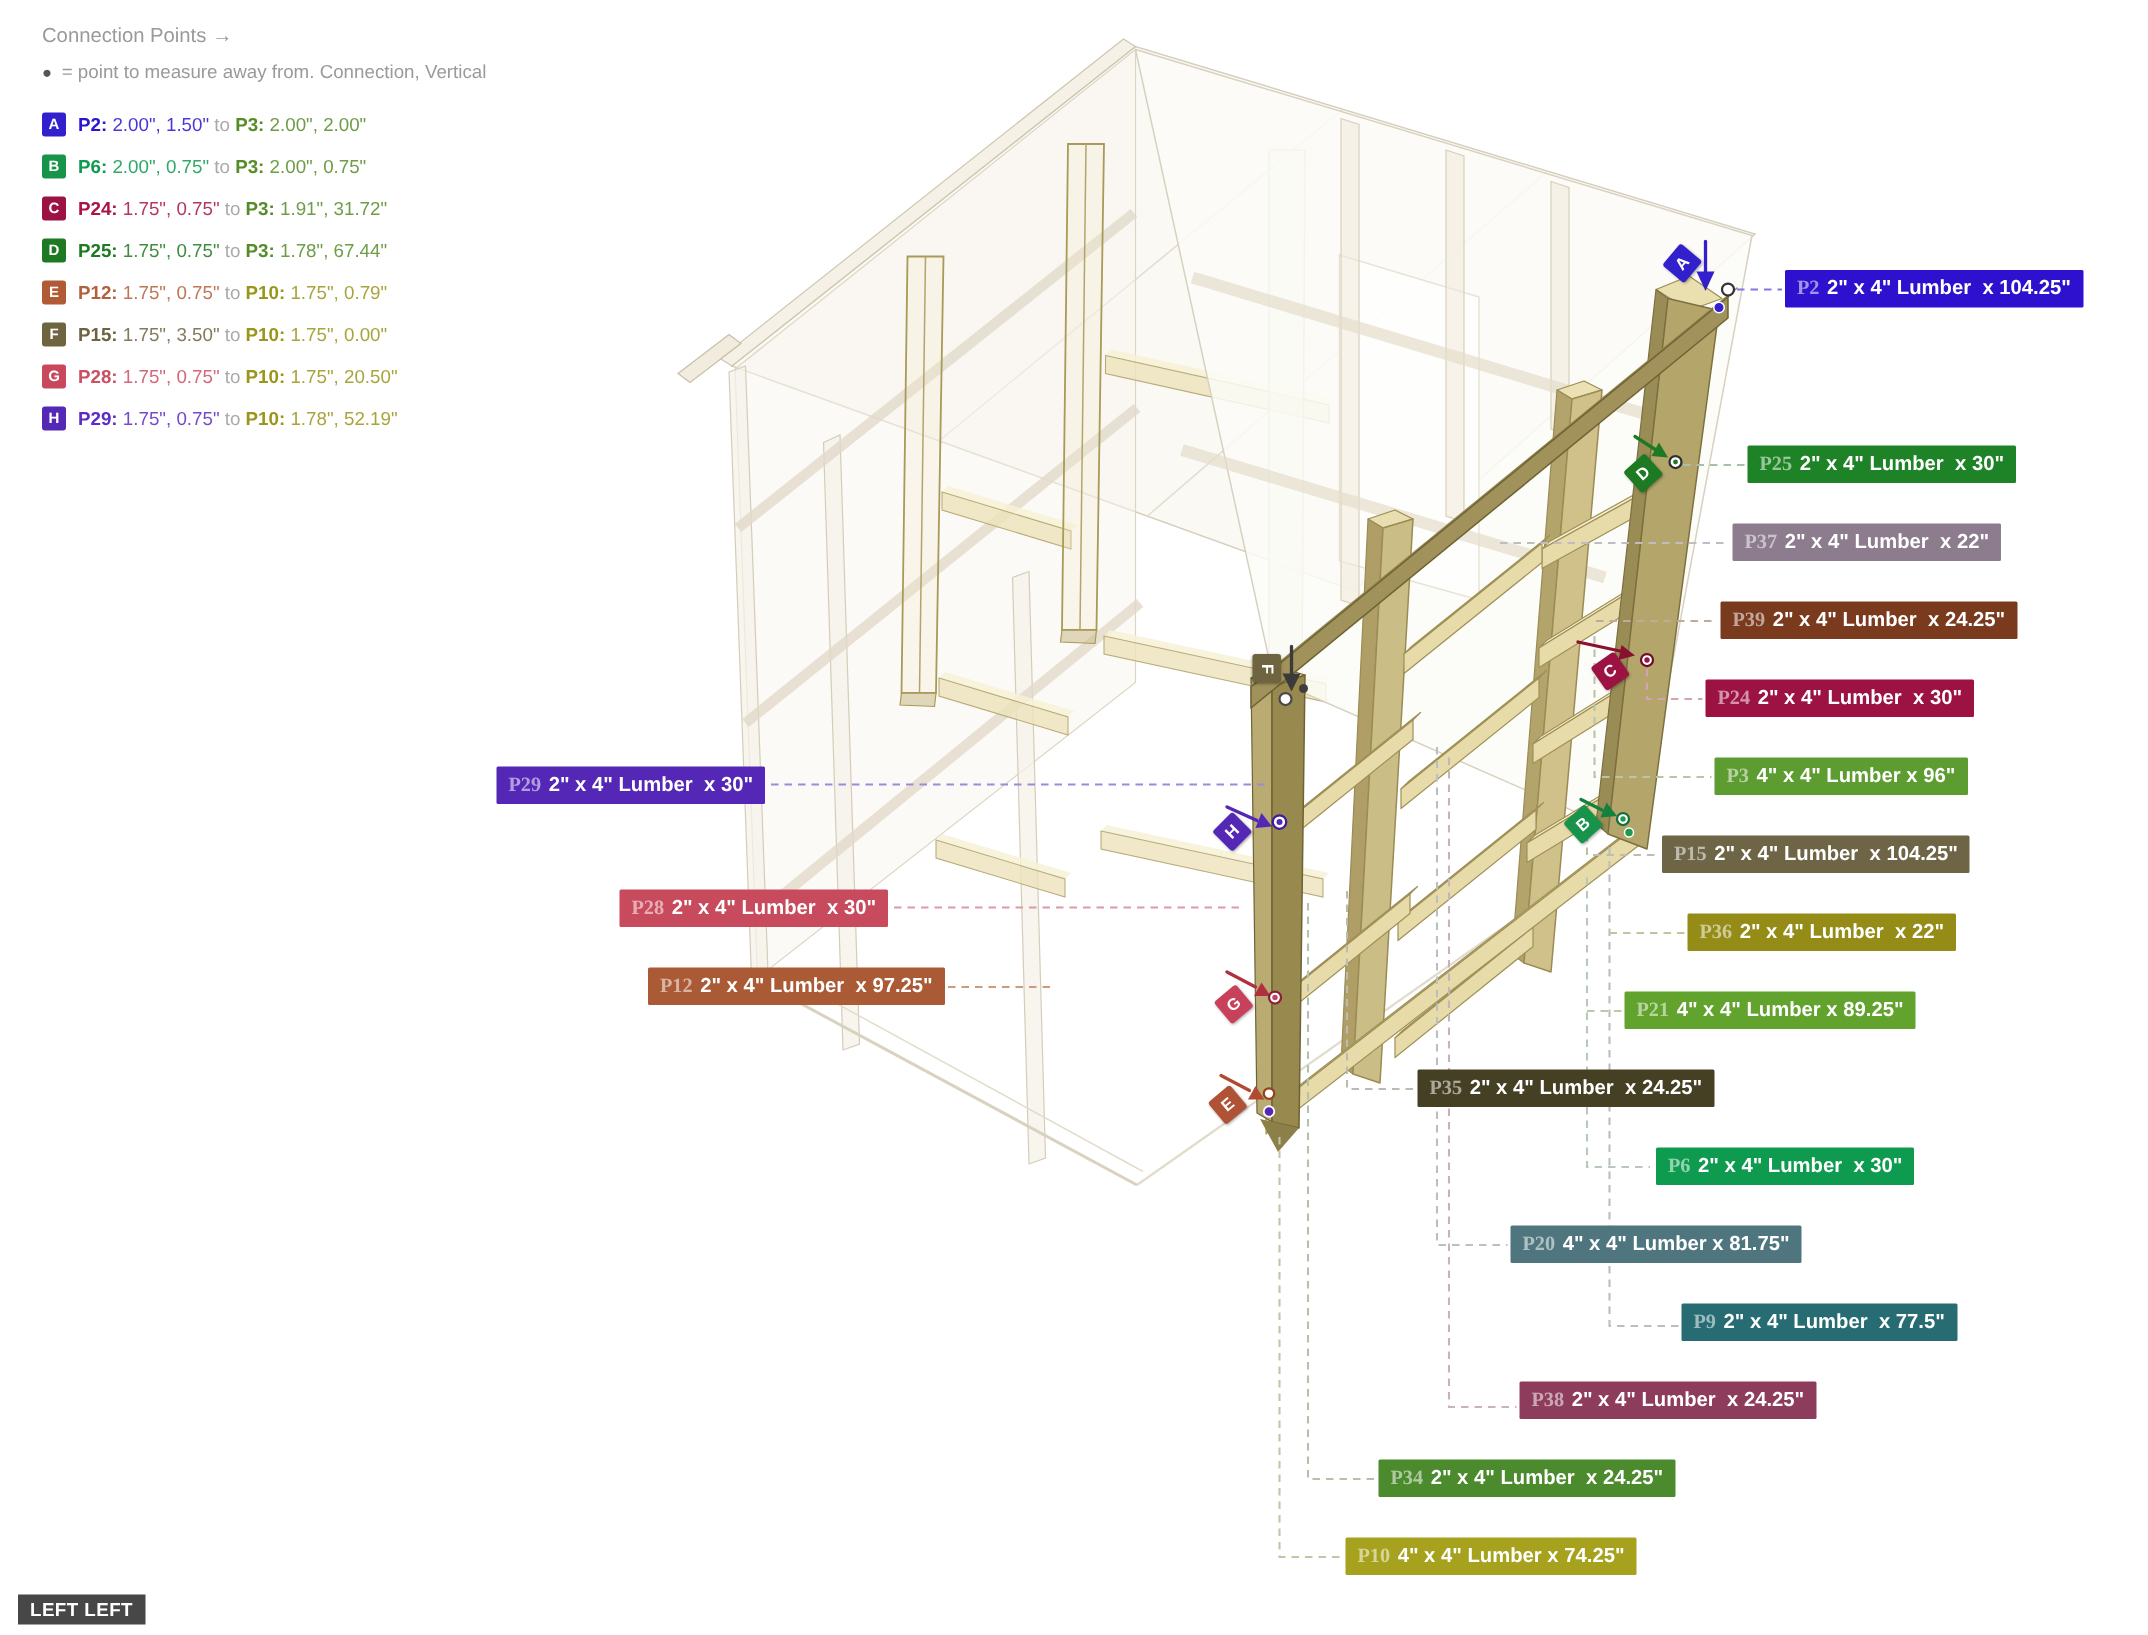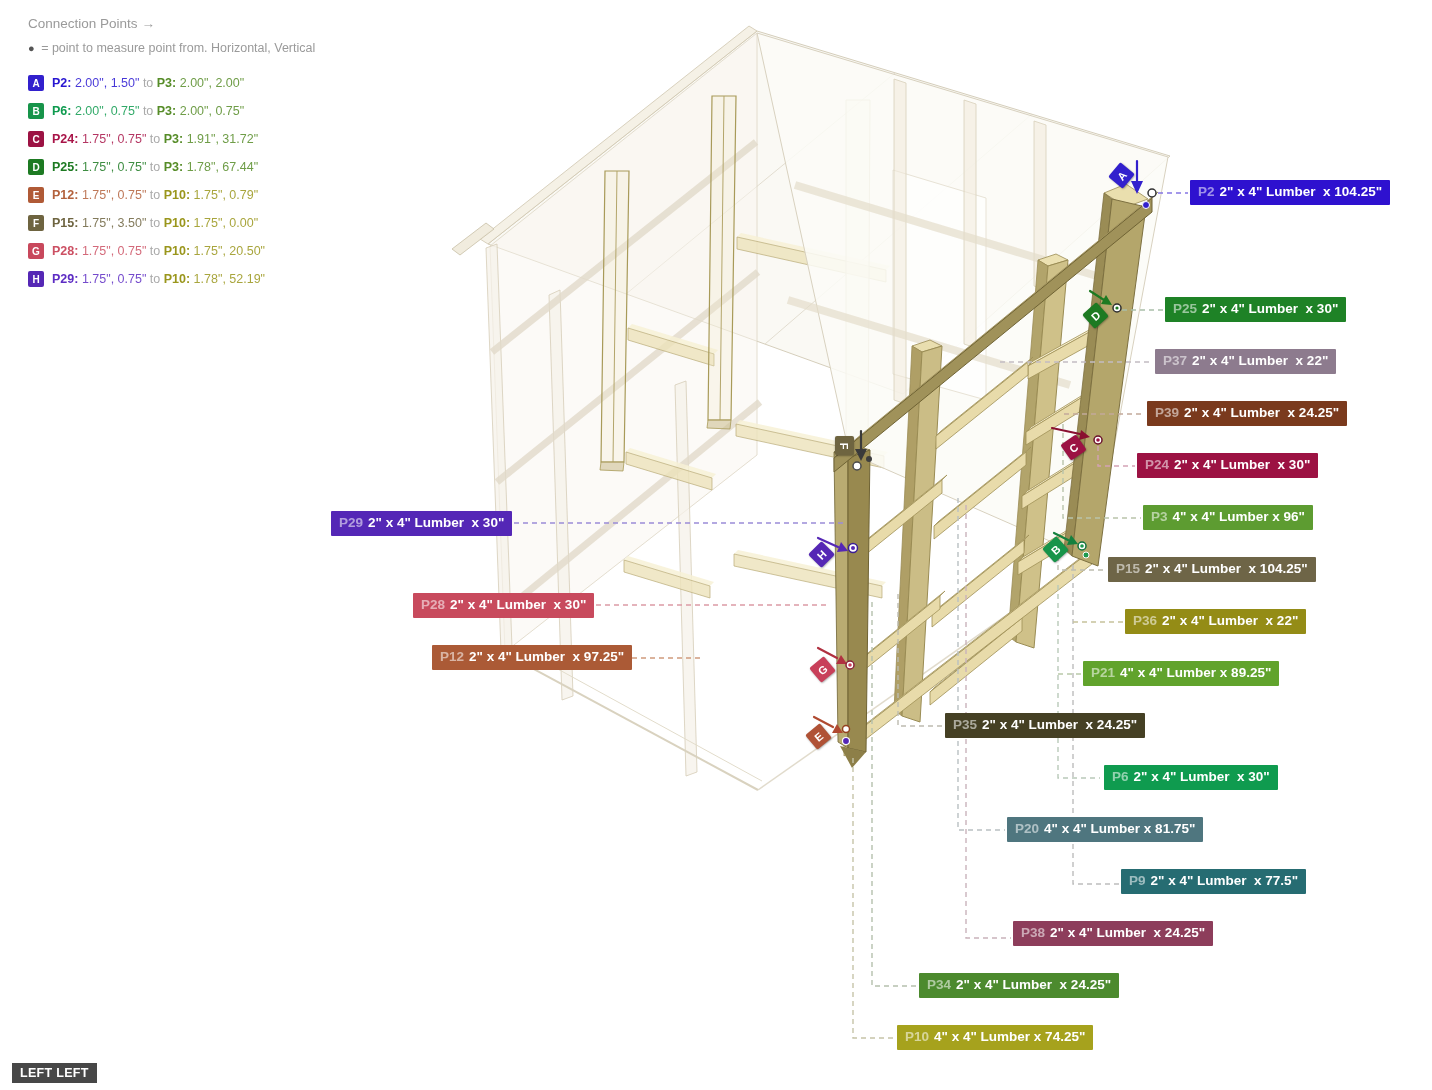--- a/index.html
+++ b/index.html
@@ -17,21 +17,21 @@
   .cp-row{display:flex;align-items:center;height:28px;font-size:12.5px;white-space:pre;}
   .cp-badge{width:16px;height:16px;border-radius:2px;color:#fff;font-size:10px;font-weight:700;
             display:flex;align-items:center;justify-content:center;margin-right:8px;flex:0 0 auto;}
   .cp-seg b{font-weight:700;}
   .cp-vals{font-weight:400;opacity:.85;}
   .cp-to-word{color:#aaa;font-weight:400;}
 
   
   .part-label{position:absolute;color:#fff;font-size:13.5px;font-weight:700;line-height:1;
               padding:5px 8px 6px 8px;white-space:pre;border-radius:1px;}
-  .part-label .pfx{color:rgba(255,255,255,.55);margin-right:5px;}
+  .part-label .pfx{color:rgba(255,255,255,.55);margin-right:5px;font-family:Liberation Serif, serif;}
 
   
   .marker-badge{position:absolute;width:19px;height:19px;border-radius:2px;color:#fff;
                 font-size:11px;font-weight:700;display:flex;align-items:center;justify-content:center;
                 box-shadow:0 1px 2px rgba(0,0,0,.35);}
   .marker-badge span{display:block;}
 
   
   .view-label{position:absolute;left:12px;top:1063px;background:#474747;color:#fff;
               font-size:12.5px;font-weight:700;padding:3px 8px;letter-spacing:.3px;}
@@ -215,21 +215,21 @@
       <circle cx="846" cy="741" r="3.5" fill="#5527b5" stroke="#fff" stroke-width="1.2"></circle>
     </g>
   </svg>
 
   <div class="legend">
     <div class="legend-title">
       <span>Connection Points</span><span class="arrow">→</span>
     </div>
     <div class="legend-note">
       <span class="bullet">●</span>
-      <span>= point to measure point from. Horizontal, Vertical</span>
+      <span>= point to measure away from. Connection, Vertical</span>
     </div>
     <div class="cp-list">
         <div class="cp-row"><span class="cp-badge" style="background: rgb(50, 32, 205);">A</span><span class="cp-seg" style="color: rgb(39, 21, 209);"><b>P2:</b><span class="cp-vals"> 2.00", 1.50"</span></span><span class="cp-to-word"> to </span><span class="cp-seg" style="color: rgb(86, 140, 40);"><b>P3:</b><span class="cp-vals"> 2.00", 2.00"</span></span></div>
         <div class="cp-row"><span class="cp-badge" style="background: rgb(23, 148, 74);">B</span><span class="cp-seg" style="color: rgb(15, 155, 79);"><b>P6:</b><span class="cp-vals"> 2.00", 0.75"</span></span><span class="cp-to-word"> to </span><span class="cp-seg" style="color: rgb(86, 140, 40);"><b>P3:</b><span class="cp-vals"> 2.00", 0.75"</span></span></div>
         <div class="cp-row"><span class="cp-badge" style="background: rgb(156, 18, 67);">C</span><span class="cp-seg" style="color: rgb(168, 20, 72);"><b>P24:</b><span class="cp-vals"> 1.75", 0.75"</span></span><span class="cp-to-word"> to </span><span class="cp-seg" style="color: rgb(86, 140, 40);"><b>P3:</b><span class="cp-vals"> 1.91", 31.72"</span></span></div>
         <div class="cp-row"><span class="cp-badge" style="background: rgb(29, 122, 34);">D</span><span class="cp-seg" style="color: rgb(29, 122, 34);"><b>P25:</b><span class="cp-vals"> 1.75", 0.75"</span></span><span class="cp-to-word"> to </span><span class="cp-seg" style="color: rgb(86, 140, 40);"><b>P3:</b><span class="cp-vals"> 1.78", 67.44"</span></span></div>
         <div class="cp-row"><span class="cp-badge" style="background: rgb(176, 90, 54);">E</span><span class="cp-seg" style="color: rgb(179, 97, 60);"><b>P12:</b><span class="cp-vals"> 1.75", 0.75"</span></span><span class="cp-to-word"> to </span><span class="cp-seg" style="color: rgb(154, 150, 28);"><b>P10:</b><span class="cp-vals"> 1.75", 0.79"</span></span></div>
         <div class="cp-row"><span class="cp-badge" style="background: rgb(110, 100, 64);">F</span><span class="cp-seg" style="color: rgb(110, 100, 64);"><b>P15:</b><span class="cp-vals"> 1.75", 3.50"</span></span><span class="cp-to-word"> to </span><span class="cp-seg" style="color: rgb(154, 150, 28);"><b>P10:</b><span class="cp-vals"> 1.75", 0.00"</span></span></div>
         <div class="cp-row"><span class="cp-badge" style="background: rgb(200, 72, 92);">G</span><span class="cp-seg" style="color: rgb(204, 80, 99);"><b>P28:</b><span class="cp-vals"> 1.75", 0.75"</span></span><span class="cp-to-word"> to </span><span class="cp-seg" style="color: rgb(154, 150, 28);"><b>P10:</b><span class="cp-vals"> 1.75", 20.50"</span></span></div>
         <div class="cp-row"><span class="cp-badge" style="background: rgb(85, 39, 181);">H</span><span class="cp-seg" style="color: rgb(93, 44, 196);"><b>P29:</b><span class="cp-vals"> 1.75", 0.75"</span></span><span class="cp-to-word"> to </span><span class="cp-seg" style="color: rgb(154, 150, 28);"><b>P10:</b><span class="cp-vals"> 1.78", 52.19"</span></span></div>

